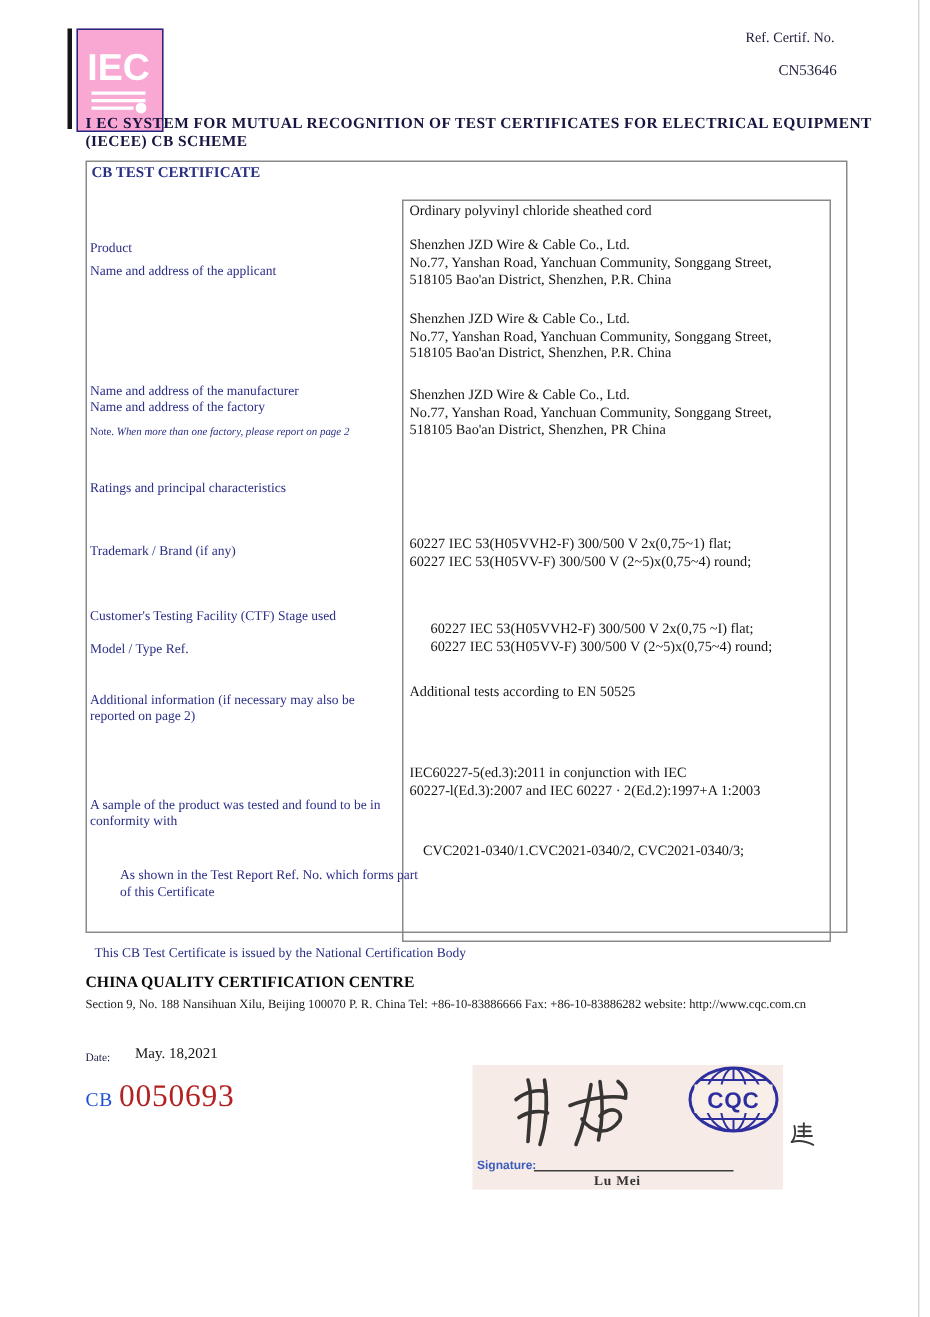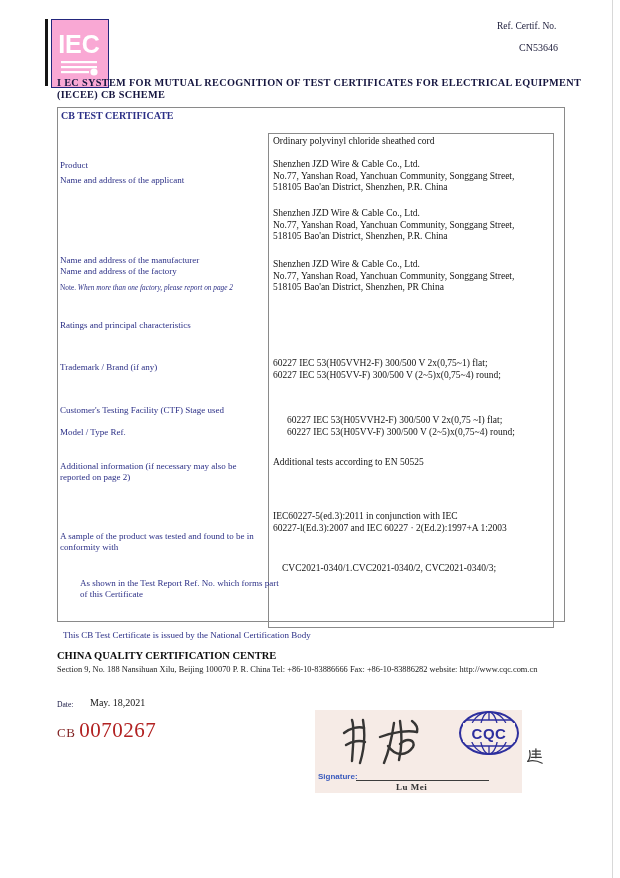--- a/index.html
+++ b/index.html
@@ -13,21 +13,21 @@
          letter-spacing:0.3px;white-space:pre-line;}
   .small-italic{font-style:italic;}
   .page-edge{position:absolute;left:612px;top:0;width:1px;height:878px;background:#d8d8d8;}
   .sig-area{position:absolute;left:315px;top:710px;width:207px;height:83px;background:#f6ebe6;}
   .sig-label{position:absolute;left:318px;top:772px;font-size:8px;color:#3b5bbd;
              font-family:"Liberation Sans","DejaVu Sans",sans-serif;font-weight:bold;}
   .sig-line{position:absolute;left:356px;top:780px;width:133px;height:1px;background:#3c3c3c;}
   .sig-name{position:absolute;left:396px;top:782px;font-size:9px;color:#333;font-weight:bold;
             font-family:Liberation Serif, serif;letter-spacing:0.5px;}
   .cb-line{position:absolute;left:57px;top:718px;}
-  .cb-prefix{color:#7f1d1d;font-size:13px;letter-spacing:0.5px;}
+  .cb-prefix{color:#1d4ed8;font-size:13px;letter-spacing:0.5px;}
   .cb-number{color:#b22222;font-size:21px;letter-spacing:0.5px;}
   .issuer-name{position:absolute;left:57px;top:650px;font-weight:bold;font-size:10.5px;color:#0d0d0d;}
   .issuer-address{position:absolute;left:57px;top:665px;font-size:8.4px;color:#1a1a1a;}
   .date-label{position:absolute;left:57px;top:700px;font-size:7.6px;color:#20204a;}
   .date-value{position:absolute;left:90px;top:697px;font-size:10px;color:#141414;}
   .footer-note{position:absolute;left:63px;top:630px;font-size:9px;color:#2b2f86;}
   .cert-title{position:absolute;left:61px;top:110px;font-size:10px;font-weight:bold;color:#2b2f86;}
   .ref-label{position:absolute;left:497px;top:21px;font-size:9.5px;color:#1c1c3a;}
   .ref-number{position:absolute;left:519px;top:42px;font-size:10px;color:#1c1c3a;}
   .note-line{position:absolute;left:60px;font-size:7.3px;color:#2b2f86;}
@@ -100,21 +100,21 @@
 
   <div class="footer-note">This CB Test Certificate is issued by the National Certification Body</div>
 
   <div class="issuer-name">CHINA QUALITY CERTIFICATION CENTRE</div>
   <div class="issuer-address">Section 9, No. 188 Nansihuan Xilu, Beijing 100070 P. R. China Tel: +86-10-83886666 Fax: +86-10-83886282 website: http://www.cqc.com.cn</div>
   <div class="date-label">Date:</div>
   <div class="date-value">May. 18,2021</div>
 
   <div class="cb-line">
     <span class="cb-prefix">CB</span>
-    <span class="cb-number">0070267</span>
+    <span class="cb-number">0050693</span>
   </div>
 
   <div class="sig-area"></div>
 
   <svg class="abs" style="left:338px;top:713px;" width="135" height="60" viewBox="0 0 135 60">
     <g fill="none" stroke="#1c1c1c" stroke-width="2.4" stroke-linecap="round" opacity="0.88">
       <path d="M14,48 C15,32 17,16 14,7"></path>
       <path d="M6,20 C12,15 21,13 26,15"></path>
       <path d="M8,32 C14,28 22,27 27,29"></path>
       <path d="M25,7 C27,19 27,34 22,50"></path>

